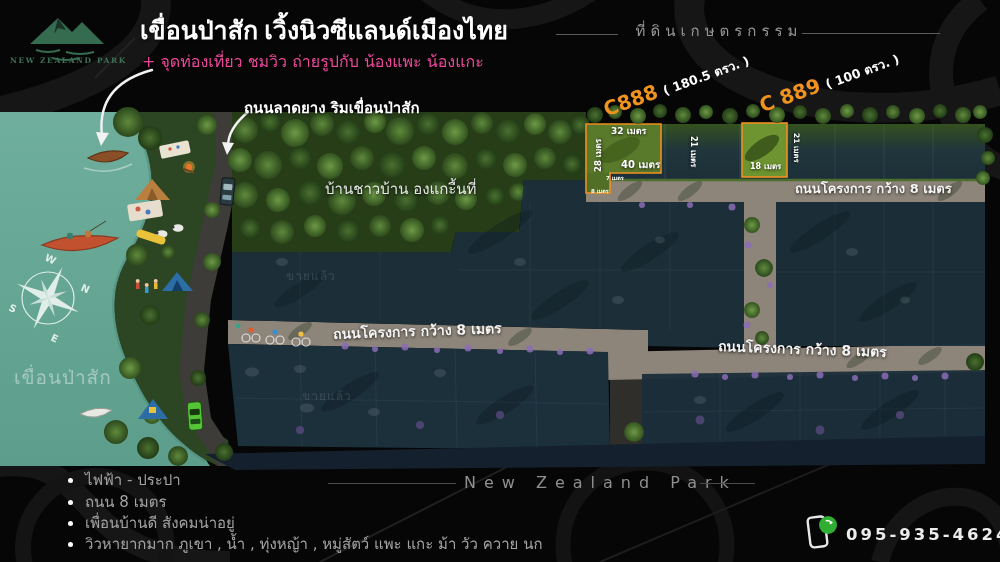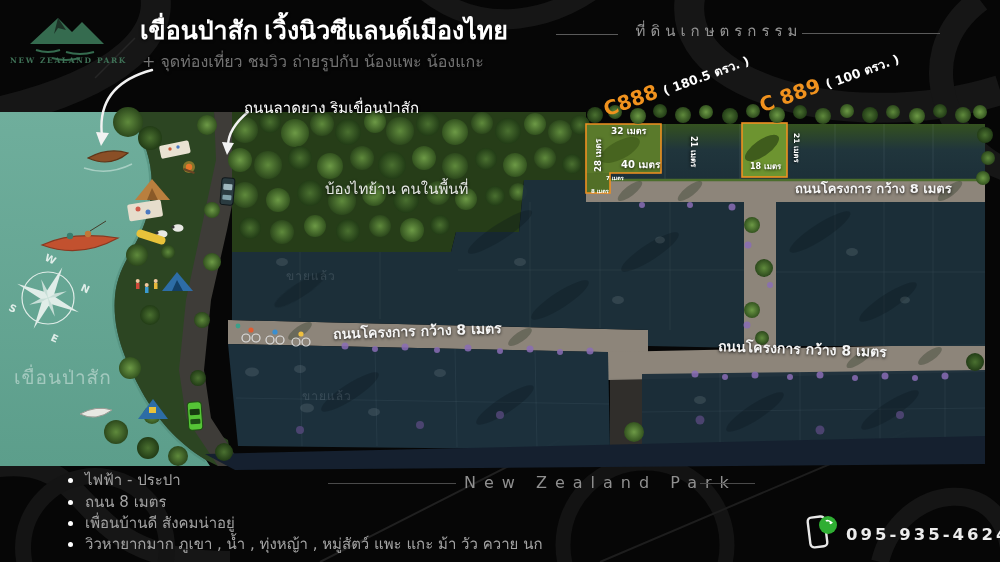--- a/index.html
+++ b/index.html
@@ -6,26 +6,26 @@
   .stage{position:relative;width:1000px;height:562px;background:#060606;overflow:hidden;
          font-family:"DejaVu Sans","Liberation Sans",sans-serif;color:#fff;}
   svg{position:absolute;left:0;top:0;}
   .lbl{position:absolute;white-space:nowrap;line-height:1.1;}
   .shadowed{text-shadow:0 1px 3px rgba(0,0,0,.85);}
 
   
   .logo-name{left:10px;top:57px;width:104px;text-align:center;font-family:"DejaVu Serif","Liberation Serif",serif;
              font-size:7.5px;letter-spacing:1.6px;color:#3f7257;font-weight:bold;}
   .title{left:140px;top:17px;font-size:25px;font-weight:bold;font-family:Liberation Serif, serif;}
-  .subtitle{left:142px;top:53px;font-size:16px;color:#737373;}
+  .subtitle{left:142px;top:53px;font-size:16px;color:#ec4899;}
   .agri{left:625px;top:23px;width:172px;text-align:center;font-size:15px;letter-spacing:5px;color:#949494;margin-left:8px;}
   .hline{position:absolute;height:1px;background:#5a5a5a;}
 
   
-  .shore-road-lbl{left:244px;top:100px;font-size:15px;font-weight:400;}
+  .shore-road-lbl{left:244px;top:100px;font-size:15px;font-weight:700;}
   .village-lbl{left:325px;top:181px;font-size:15px;color:rgba(255,255,255,.88);}
   .dam-lbl{left:14px;top:367px;font-size:19px;color:rgba(255,255,255,.42);letter-spacing:1px;}
   .plot-tag{font-weight:bold;transform-origin:left center;}
   .plot-tag .code{color:#f0921e;font-size:20px;font-weight:bold;}
   .plot-tag .area{color:#fff;font-size:12.5px;font-weight:600;margin-left:6px;}
   .tag-c888{left:604px;top:99px;transform:rotate(-20deg);}
   .tag-c889{left:760px;top:95px;transform:rotate(-20deg);}
   .dim{color:#fff;font-weight:600;}
   .road-lbl{font-size:14px;font-weight:bold;color:#f5f5f5;}
   .sold{font-size:12px;color:rgba(195,210,220,.17);letter-spacing:1px;text-align:center;}
@@ -430,21 +430,21 @@
   </svg>
   <div class="lbl logo-name">NEW ZEALAND PARK</div>
 
   <div class="lbl title shadowed">เขื่อนป่าสัก เวิ้งนิวซีแลนด์เมืองไทย</div>
   <div class="lbl subtitle shadowed">+ จุดท่องเที่ยว ชมวิว ถ่ายรูปกับ น้องแพะ น้องแกะ</div>
   <div class="lbl agri">ที่ดินเกษตรกรรม</div>
   <div class="hline" style="left:556px;top:34px;width:62px;"></div>
   <div class="hline" style="left:802px;top:33px;width:138px;"></div>
 
   <div class="lbl shore-road-lbl shadowed">ถนนลาดยาง ริมเขื่อนป่าสัก</div>
-  <div class="lbl village-lbl shadowed">บ้องไทย้าน คนในพื้นที่</div>
+  <div class="lbl village-lbl shadowed">บ้านชาวบ้าน องแกะื้นที่</div>
   <div class="lbl dam-lbl">เขื่อนป่าสัก</div>
 
   <div class="lbl plot-tag tag-c888">
     <span class="code">C888</span><span class="area">( 180.5 ตรว. )</span>
   </div>
   <div class="lbl plot-tag tag-c889">
     <span class="code">C 889</span><span class="area">( 100 ตรว. )</span>
   </div>
 
   <div class="lbl dim shadowed" style="left:611px;top:127px;font-size:9px;">32 เมตร</div>

